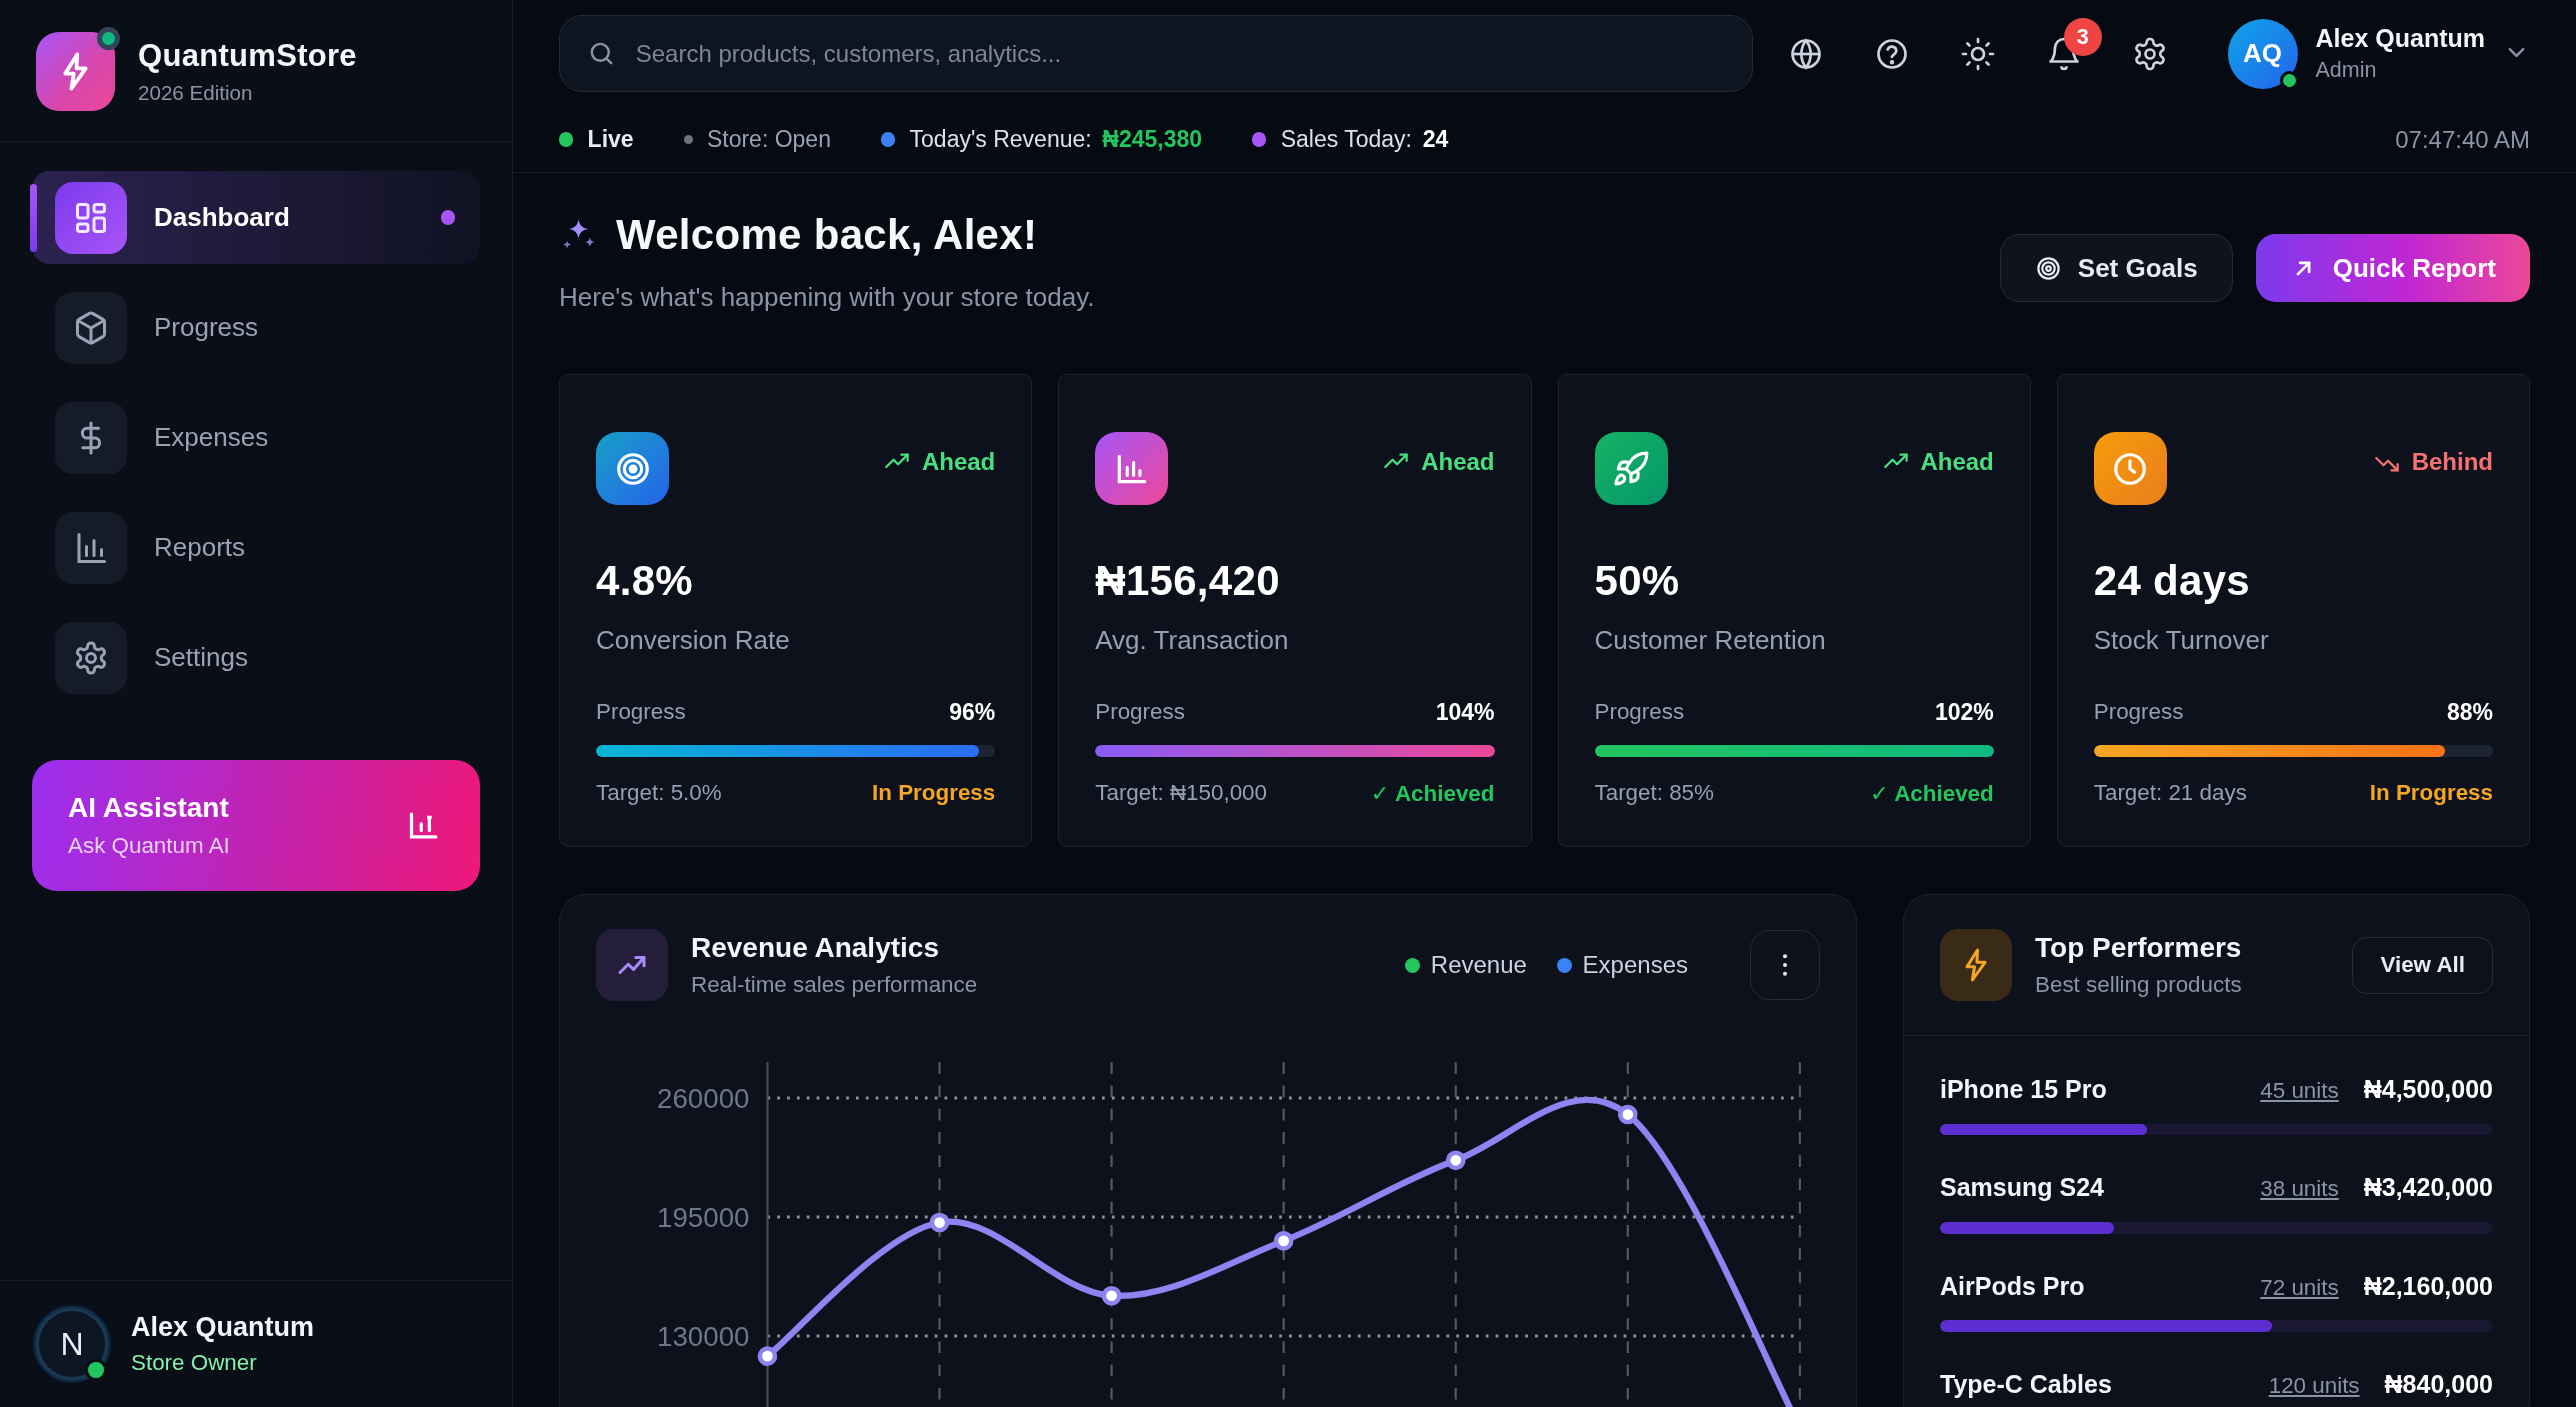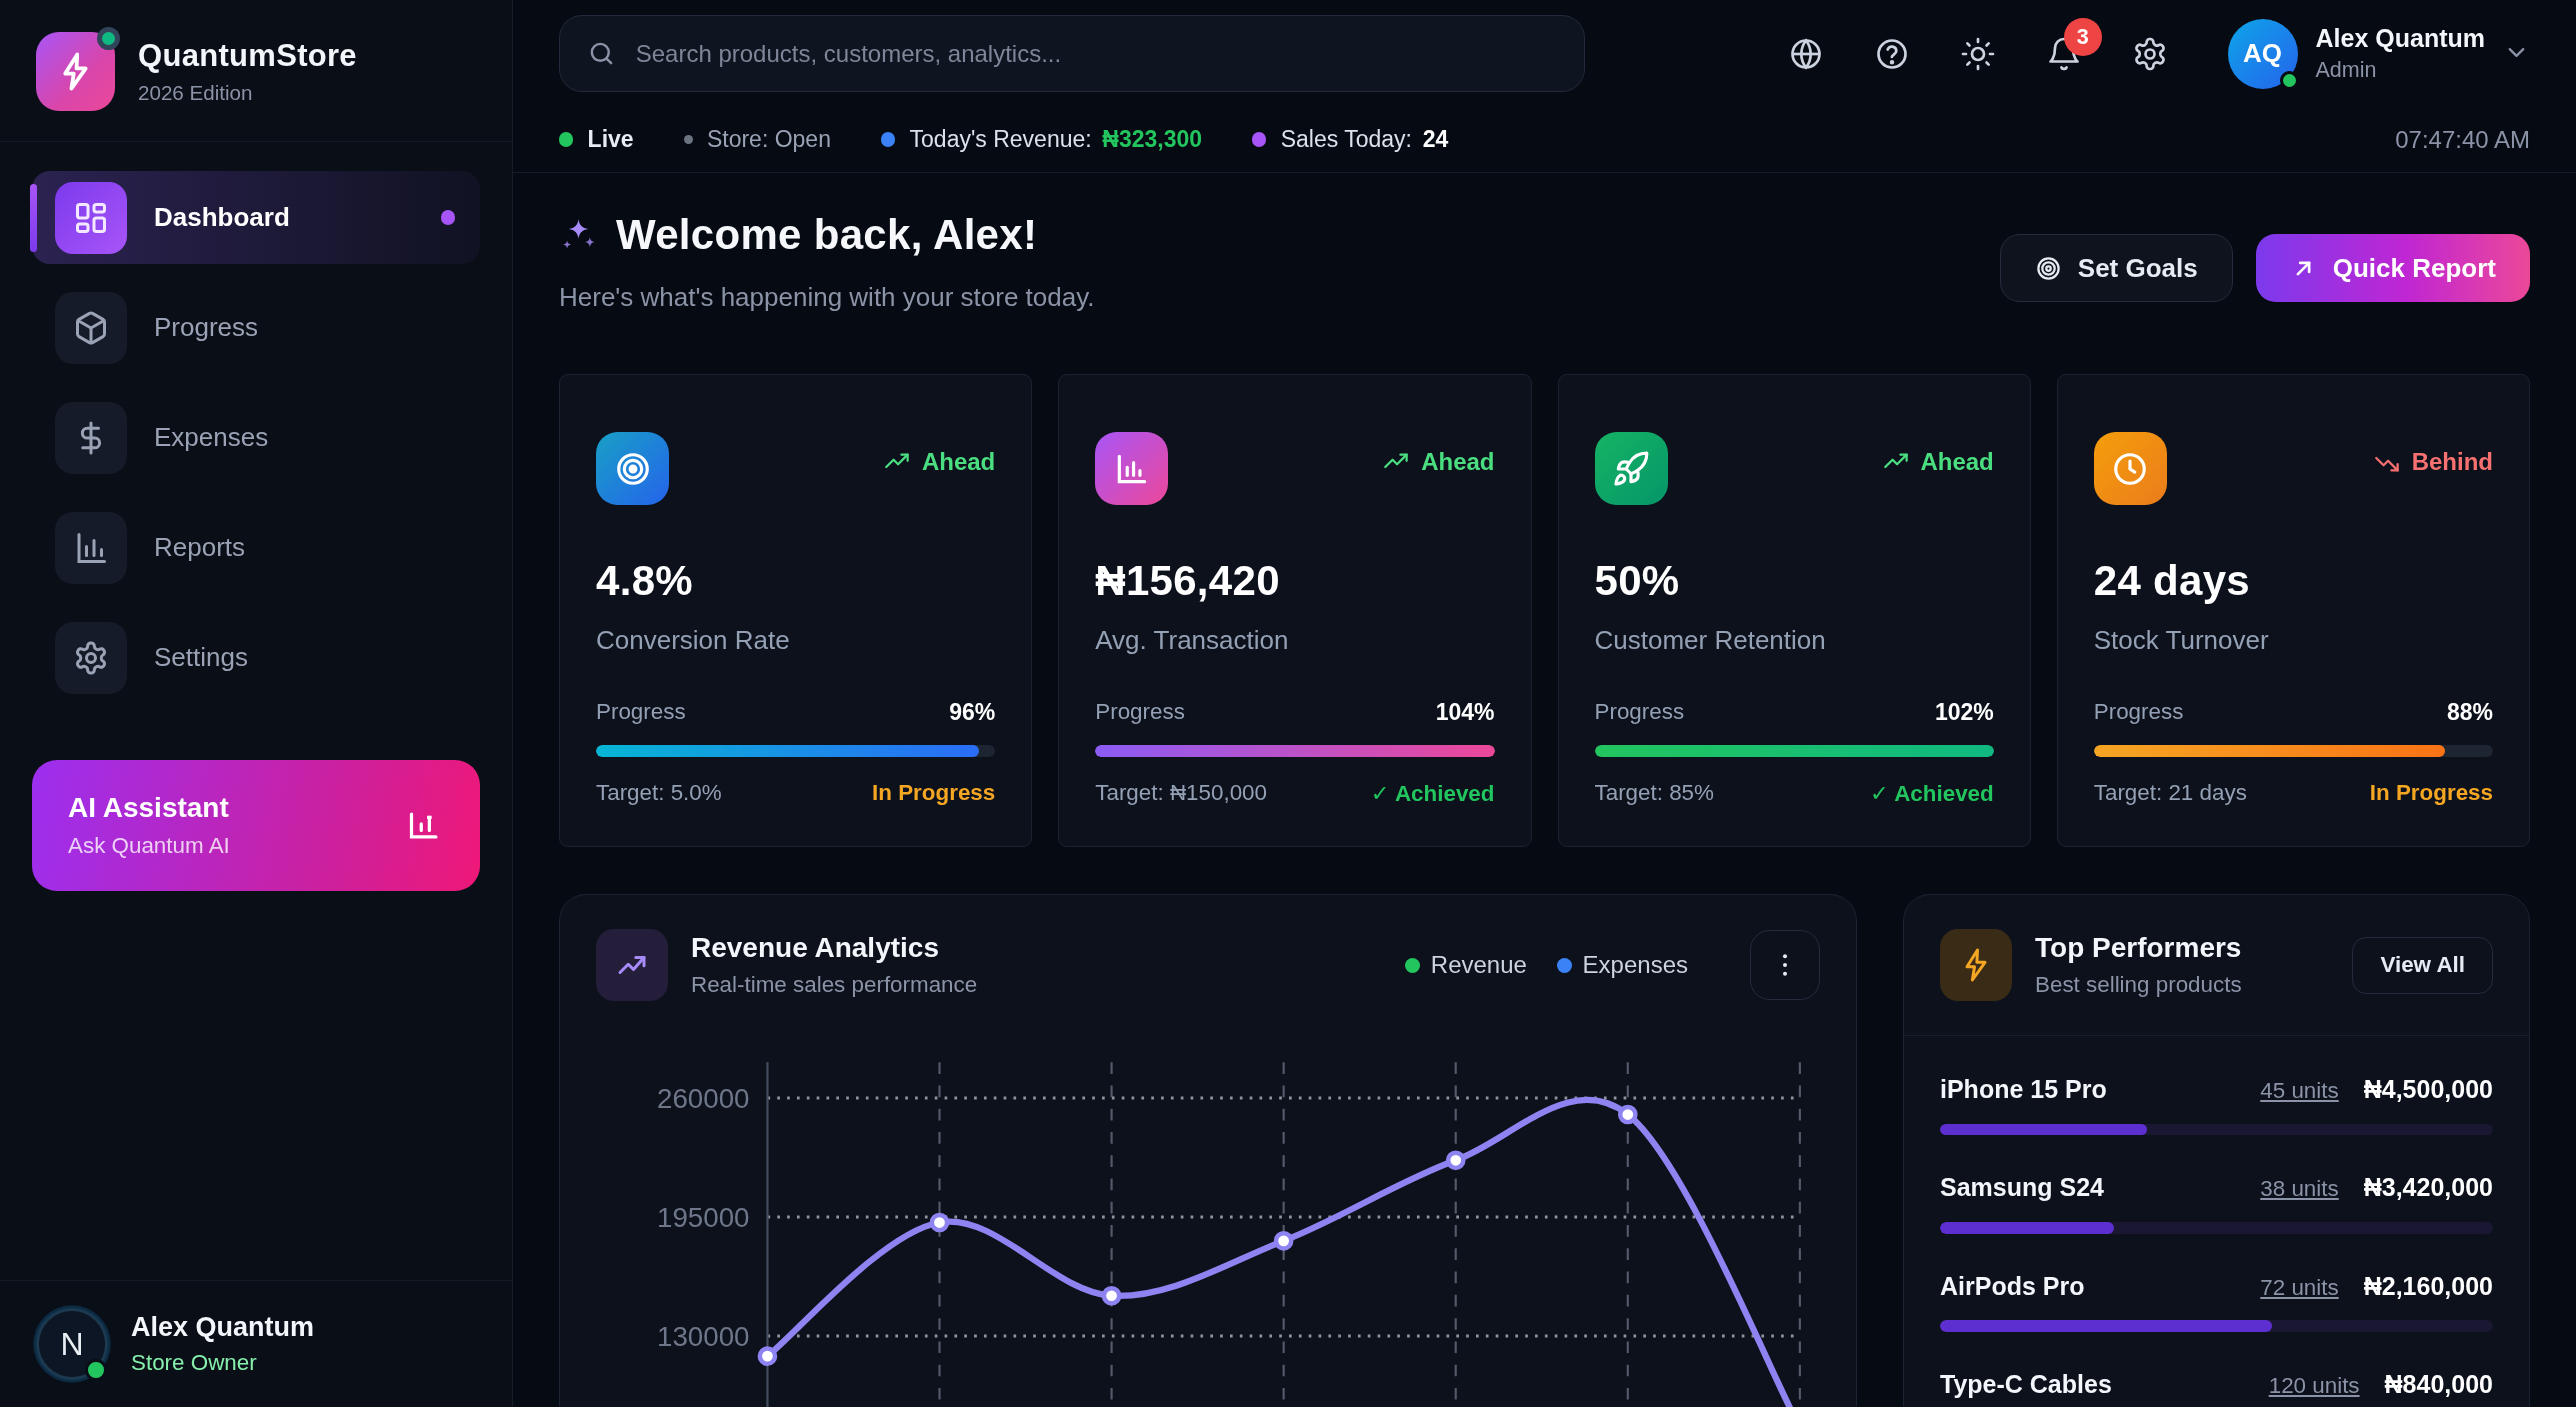--- a/index.html
+++ b/index.html
@@ -55,21 +55,21 @@
   .user-avatar .status-dot { position:absolute; right:-1.8px; bottom:-3.6px; width:21.5px; height:21.5px;
     border-radius:50%; background:#22c55e; border:3.6px solid #0a0e17; }
   .user-meta { margin-left:23px; }
   .user-name { font-size:27px; font-weight:700; color:#f3f6fb; }
   .user-role { font-size:22.4px; color:#86efac; margin-top:7.2px; }
 
   
   .main { flex:1; display:flex; flex-direction:column; min-width:0; }
 
   .topbar { height:107px; display:flex; align-items:center; padding:0 46px; border-bottom:0; }
-  .search { width:1026px; height:77px; border-radius:23px; background:#0f1520; border:1.8px solid #222b3b;
+  .search { width:1194px; height:77px; border-radius:23px; background:#0f1520; border:1.8px solid #222b3b;
     display:flex; align-items:center; padding:0 27px; }
   .search svg { width:29px; height:29px; color:#8b93a7; flex:none; }
   .search input { flex:1; margin-left:19.7px; background:transparent; border:none; outline:none;
     font-family:inherit; font-size:24px; color:#dbe2ee; }
   .search input::placeholder { color:#7d8698; }
   .top-actions { margin-left:auto; display:flex; align-items:center; gap:47px; }
   .icon-btn { position:relative; width:39px; height:39px; color:#ccd3e0; display:flex; align-items:center;
     justify-content:center; cursor:pointer; }
   .icon-btn svg { width:36px; height:36px; }
   .badge { position:absolute; top:-16px; right:-18px; min-width:38px; height:38px; padding:0 9px;
@@ -326,21 +326,21 @@
         <span class="dot" style="background: rgb(34, 197, 94);"></span>
         <span style="color:#e7ebf2;font-weight:600">Live</span>
       </div>
       <div class="st-item">
         <span class="dot sm" style="background: rgb(107, 114, 128);"></span>
         <span>Store: Open</span>
       </div>
       <div class="st-item">
         <span class="dot" style="background: rgb(59, 130, 246);"></span>
         <span style="color:#dbe2ee">Today's Revenue:</span>
-        <span class="st-value" style="color: rgb(34, 197, 94);">₦323,300</span>
+        <span class="st-value" style="color: rgb(34, 197, 94);">₦245,380</span>
       </div>
       <div class="st-item">
         <span class="dot" style="background: rgb(168, 85, 247);"></span>
         <span style="color:#dbe2ee">Sales Today:</span>
         <span class="st-value" style="color:#ffffff">24</span>
       </div>
       <div class="clock-text">07:47:40 AM</div>
     </div>
 
     <div class="content">

